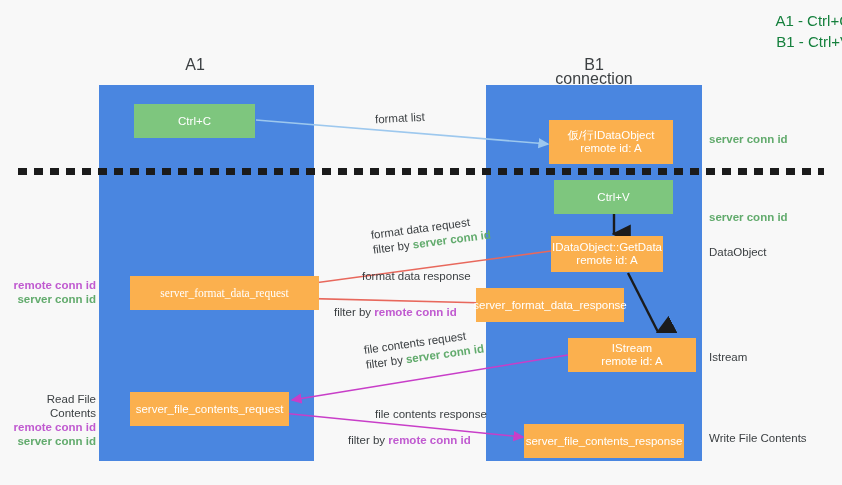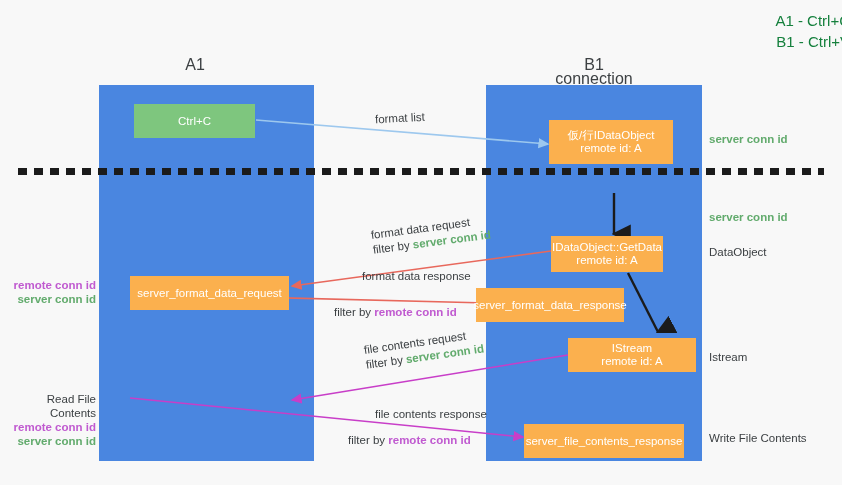--- a/index.html
+++ b/index.html
@@ -145,31 +145,33 @@
     <line x1="130" y1="398" x2="523" y2="437" stroke="#c83ec8" stroke-width="1.6" marker-end="url(#ah-magenta)"></line>
   </svg>
 
   <div class="abs divider"></div>
 
   <div class="abs node green" style="left:134px; top:104px; width:121px; height:28px;">Ctrl+C</div>
 
   <div class="abs node orange" style="left:549px; top:120px; width:124px; height:44px;">仮/行IDataObject
 remote id: A</div>
 
+  <div class="abs node green" style="left:554px; top:180px; width:119px; height:26px;">Ctrl+V</div>
 
   <div class="abs node orange" style="left:551px; top:236px; width:112px; height:36px;">IDataObject::GetData
 remote id: A</div>
 
   <div class="abs node orange" style="left:568px; top:338px; width:128px; height:33px;">IStream
 remote id: A</div>
 
-  <div class="abs node orange" style="left:130px; top:276px; width:159px; height:26px;">server_format_data_request</div>
+  <div class="abs node orange" style="left:130px; top:276px; width:189px; height:26px;font-family:Liberation Serif, serif;">server_format_data_request</div>
 
   <div class="abs node orange" style="left:476px; top:288px; width:148px; height:26px;">server_format_data_response</div>
 
+  <div class="abs node orange" style="left:130px; top:392px; width:159px; height:26px;">server_file_contents_request</div>
 
   <div class="abs node orange" style="left:524px; top:424px; width:160px; height:26px;">server_file_contents_response</div>
 
   <div class="abs ann green" style="left:709px; top:132px;">server conn id</div>
 
   <div class="abs ann green" style="left:709px; top:210px;">server conn id</div>
 
   <div class="abs ann plain" style="left:709px; top:245px;">DataObject</div>
 
   <div class="abs ann plain" style="left:709px; top:350px;">Istream</div>

